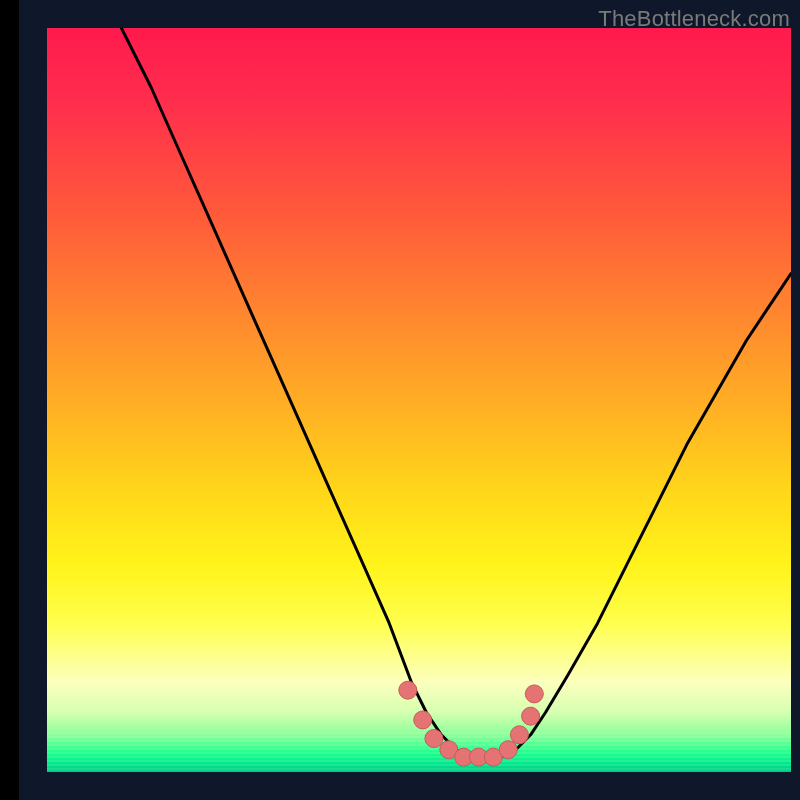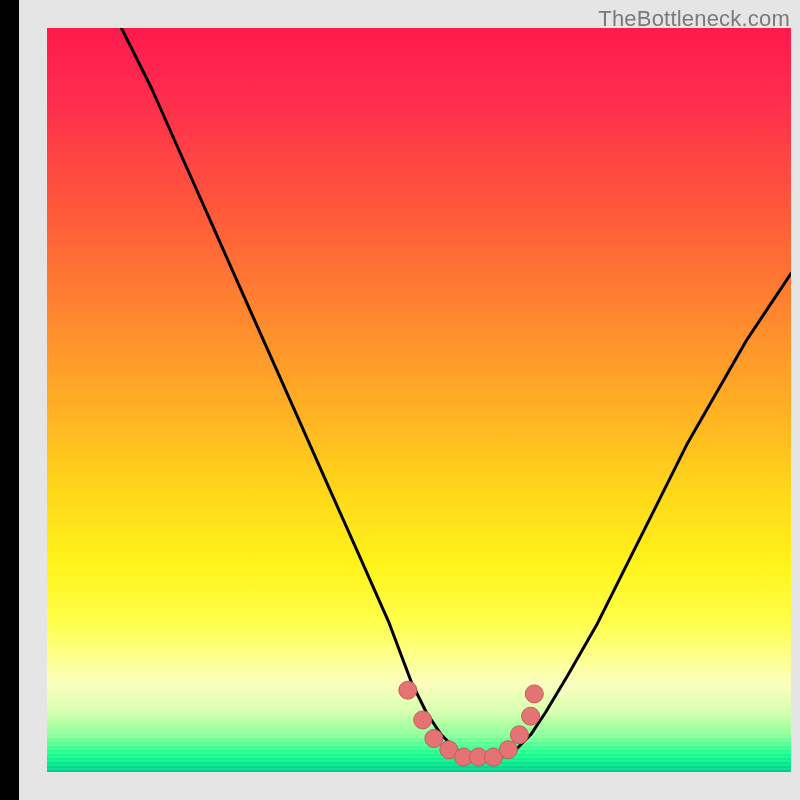--- a/index.html
+++ b/index.html
@@ -7,21 +7,21 @@
     padding: 0;
     width: 800px;
     height: 800px;
     background: #000;
     overflow: hidden;
     font-family: Arial, Helvetica, sans-serif;
   }
   .frame {
     position: absolute;
     inset: 0;
-    background: #e5e5e5;
+    background: #0f172a;
     margin-left: 19px;
   }
   .plot {
     position: absolute;
     left: 28px;
     top: 28px;
     width: 744px;
     height: 744px;
     overflow: hidden;
   }

